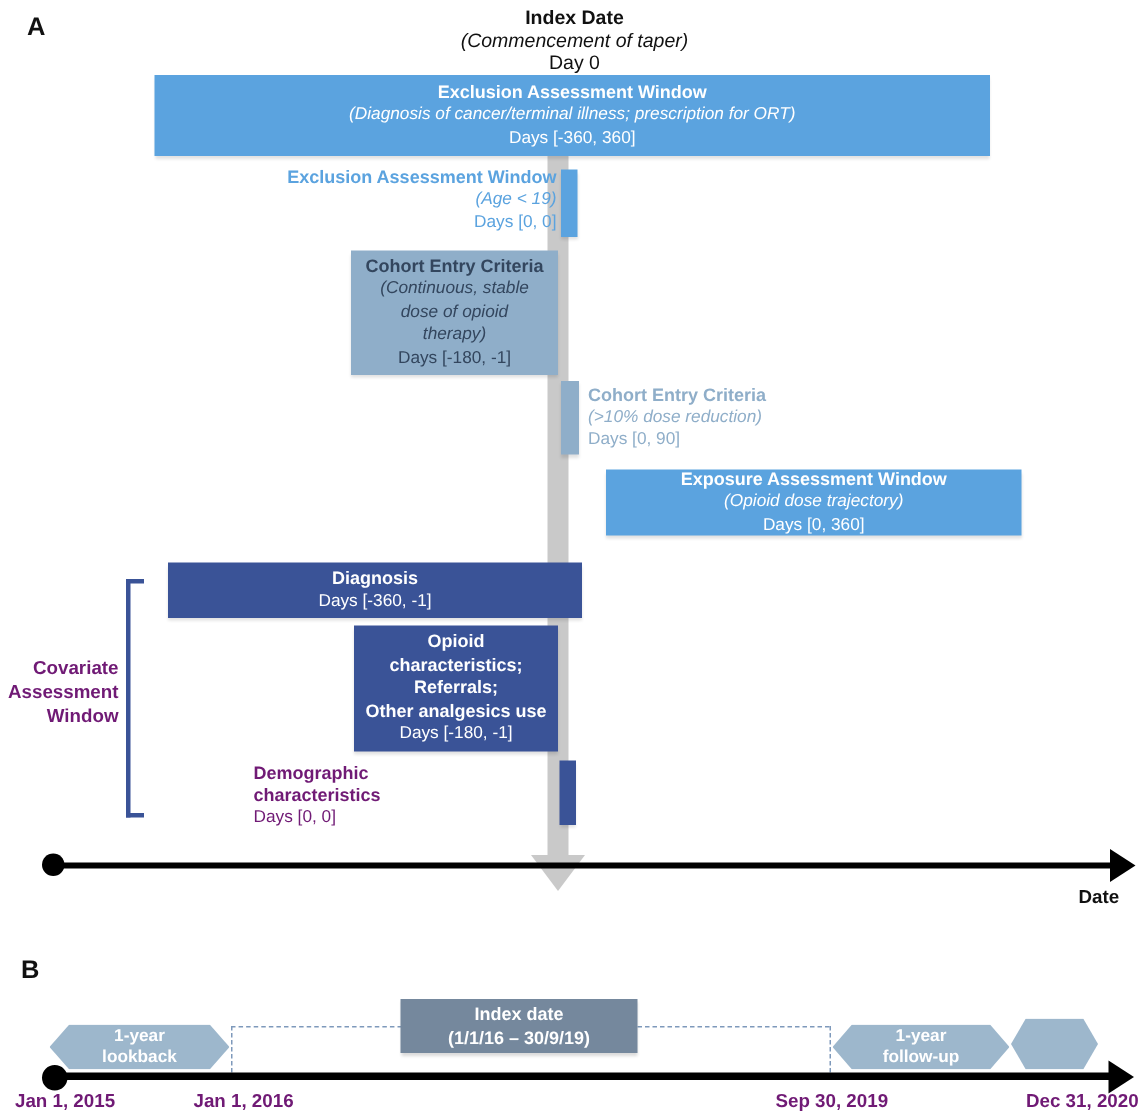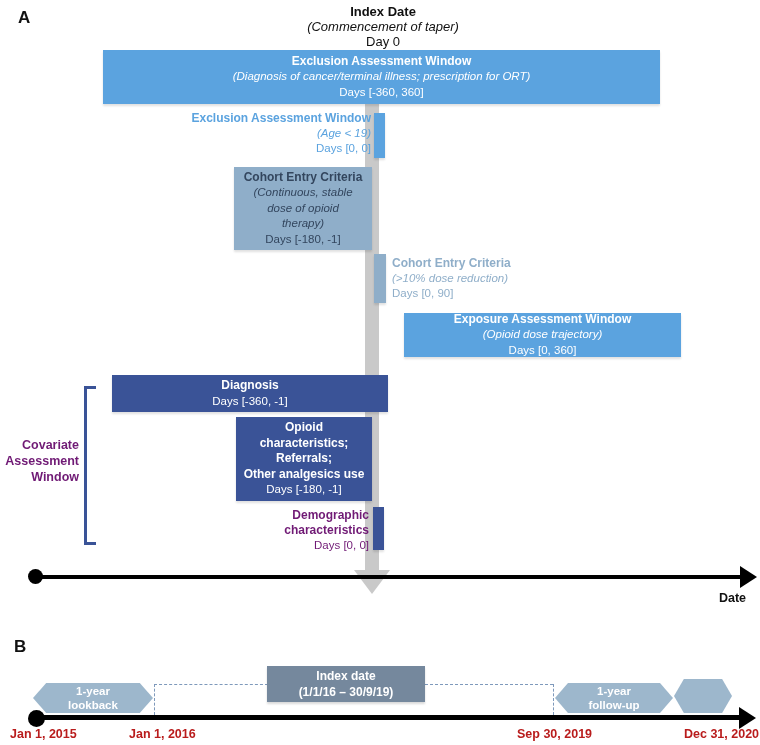--- a/index.html
+++ b/index.html
@@ -47,21 +47,21 @@
        text-align:center;background:#9DB7CC;color:#fff;font-weight:bold;
        font-size:11.5px;line-height:14px;
        clip-path:polygon(11% 0,89% 0,100% 50%,89% 100%,11% 100%,0 50%);}
   .hex-sm{font-size:8.5px;line-height:10.5px;
        clip-path:polygon(17% 0,83% 0,100% 50%,83% 100%,17% 100%,0 50%);gap:36px;}
   .idxbox{display:flex;flex-direction:column;justify-content:center;align-items:center;
        text-align:center;background:#75889D;color:#fff;font-weight:bold;
        font-size:12px;line-height:16px;box-shadow:0 2px 2px rgba(0,0,0,0.15);}
   .dash-h{border-top:1px dashed #7E99BB;}
   .dash-v{border-left:1px dashed #7E99BB;}
-  .dt{font-weight:bold;font-size:12.5px;color:#b91c1c;white-space:nowrap;}
+  .dt{font-weight:bold;font-size:12.5px;color:#701a75;white-space:nowrap;}
   sup{font-size:7px;}
 </style>
 </head>
 <body>
 
 <div class="fig">
 
   <div class="abs panel-label" style="left:18px;top:8px;">A</div>
 
   <div class="abs header" style="left:263px;top:4px;width:240px;">
@@ -113,21 +113,21 @@
   </div>
 
   <div class="abs bar bg-nv" style="left:236px;top:417px;width:136px;height:84px;z-index:2;">
     <div class="t ml">Opioid
 characteristics;
 Referrals;
 Other analgesics use</div>
     <div>Days [-180, -1]</div>
   </div>
 
-  <div class="abs sidetext nv" style="right:391px;top:508px;width:200px;text-align:right;z-index:2;">
+  <div class="abs sidetext nv" style="right:391px;top:508px;width:200px;z-index:2;">
     <div class="t ml">Demographic
 characteristics</div>
     <div>Days [0, 0]</div>
   </div>
   <div class="abs bg-nv thinbar" style="left:373px;top:507px;width:11px;height:43px;z-index:3;"></div>
 
   <div class="abs bracket" style="left:84px;top:386px;width:9px;height:153px;"></div>
   <div class="abs cov nv ml" style="left:0px;top:437px;width:79px;">Covariate
 Assessment
 Window</div>

